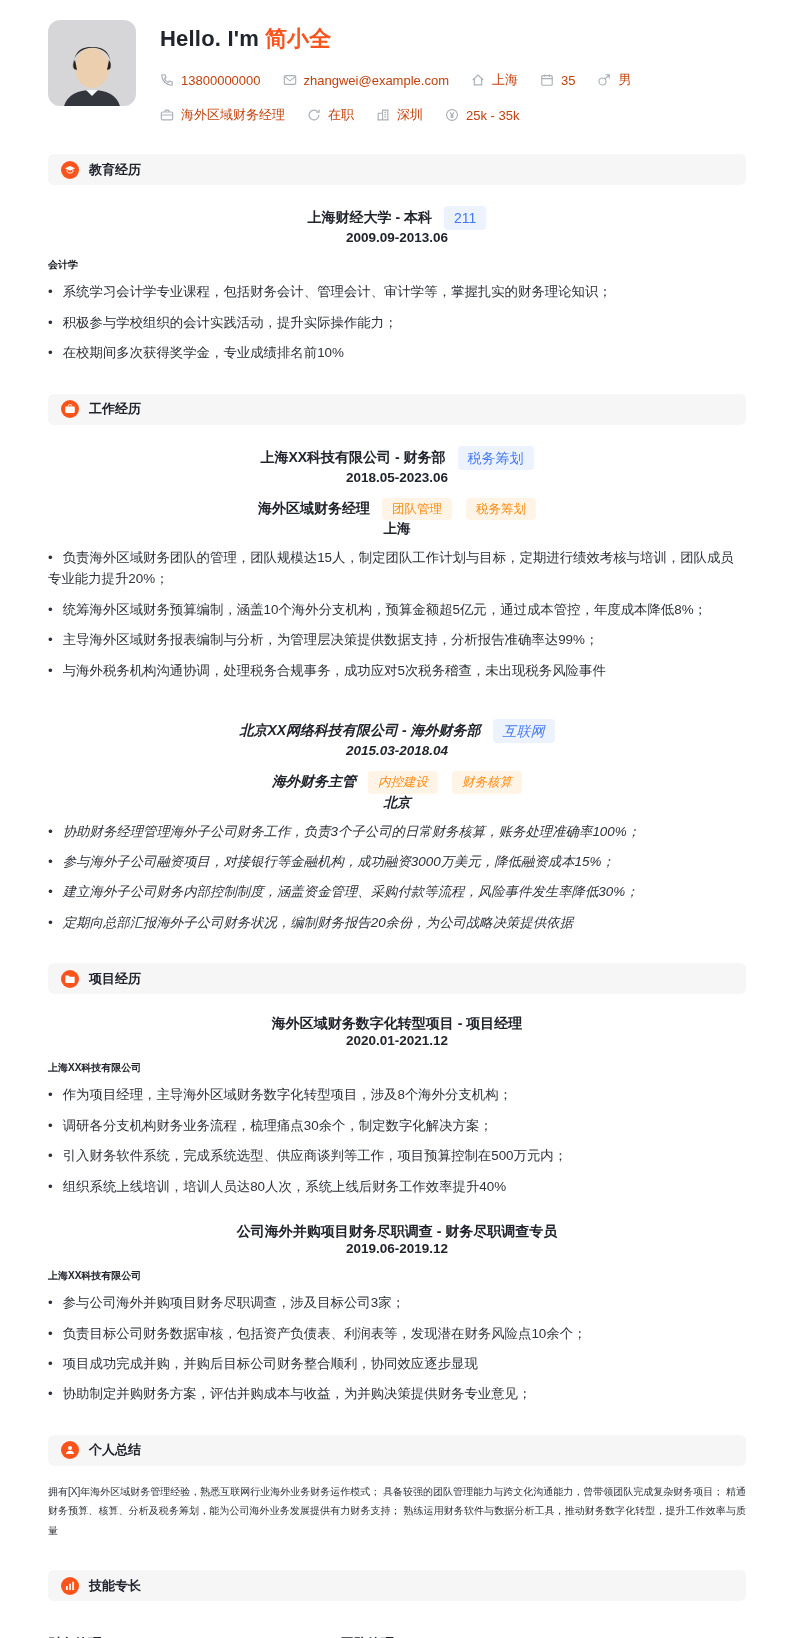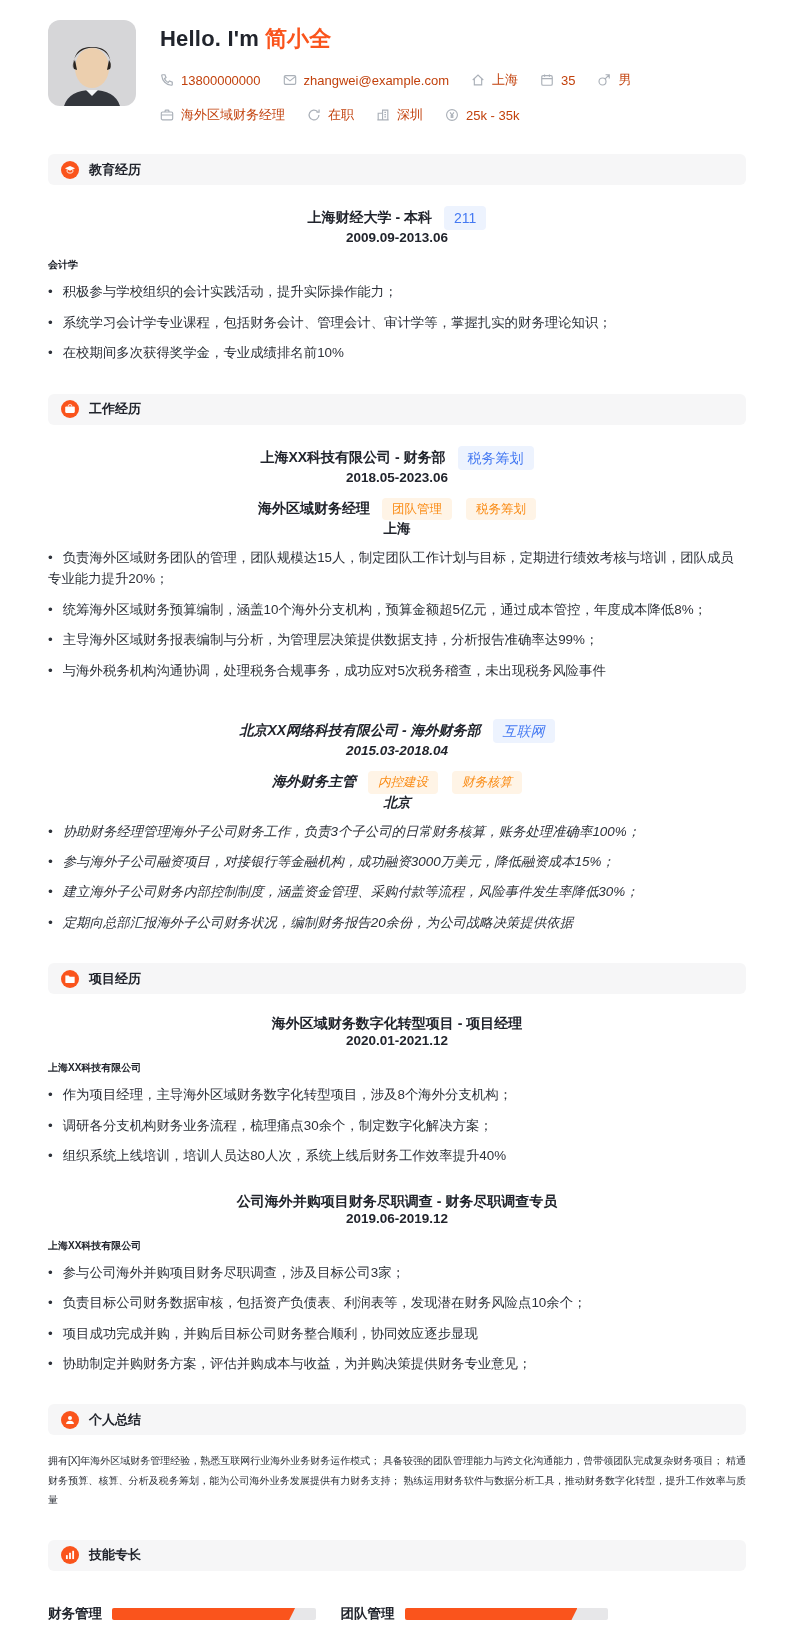--- a/index.html
+++ b/index.html
@@ -197,22 +197,22 @@
     <div class="entry">
       <div class="row">
         <div class="row-left">
           <span class="h-strong">上海财经大学 - 本科</span>
           <span class="badge-blue">211</span>
         </div>
         <span class="date">2009.09-2013.06</span>
       </div>
       <div class="sub-strong">会计学</div>
       <div class="bullets">
+        <div class="bullet">系统学习会计学专业课程，包括财务会计、管理会计、审计学等，掌握扎实的财务理论知识；</div>
         <div class="bullet">积极参与学校组织的会计实践活动，提升实际操作能力；</div>
-        <div class="bullet">系统学习会计学专业课程，包括财务会计、管理会计、审计学等，掌握扎实的财务理论知识；</div>
         <div class="bullet">在校期间多次获得奖学金，专业成绩排名前10%</div>
       </div>
     </div>
   </div>
 
   <div class="section">
     <div class="sec-bar">
       <span class="sec-ic">
         <svg width="12" height="12" viewBox="0 0 16 16">
             <rect x="1.6" y="4.6" width="12.8" height="8.6" rx="1.4" fill="#fff"></rect>
@@ -283,20 +283,21 @@
 
     <div class="entry">
       <div class="row">
         <span class="h-strong">海外区域财务数字化转型项目 - 项目经理</span>
         <span class="date">2020.01-2021.12</span>
       </div>
       <div class="sub-strong">上海XX科技有限公司</div>
       <div class="bullets">
         <div class="bullet">作为项目经理，主导海外区域财务数字化转型项目，涉及8个海外分支机构；</div>
         <div class="bullet">调研各分支机构财务业务流程，梳理痛点30余个，制定数字化解决方案；</div>
+        <div class="bullet">引入财务软件系统，完成系统选型、供应商谈判等工作，项目预算控制在500万元内；</div>
         <div class="bullet">组织系统上线培训，培训人员达80人次，系统上线后财务工作效率提升40%</div>
       </div>
     </div>
 
     <div class="entry" style="margin-top:26px;">
       <div class="row">
         <span class="h-strong">公司海外并购项目财务尽职调查 - 财务尽职调查专员</span>
         <span class="date">2019.06-2019.12</span>
       </div>
       <div class="sub-strong">上海XX科技有限公司</div>

